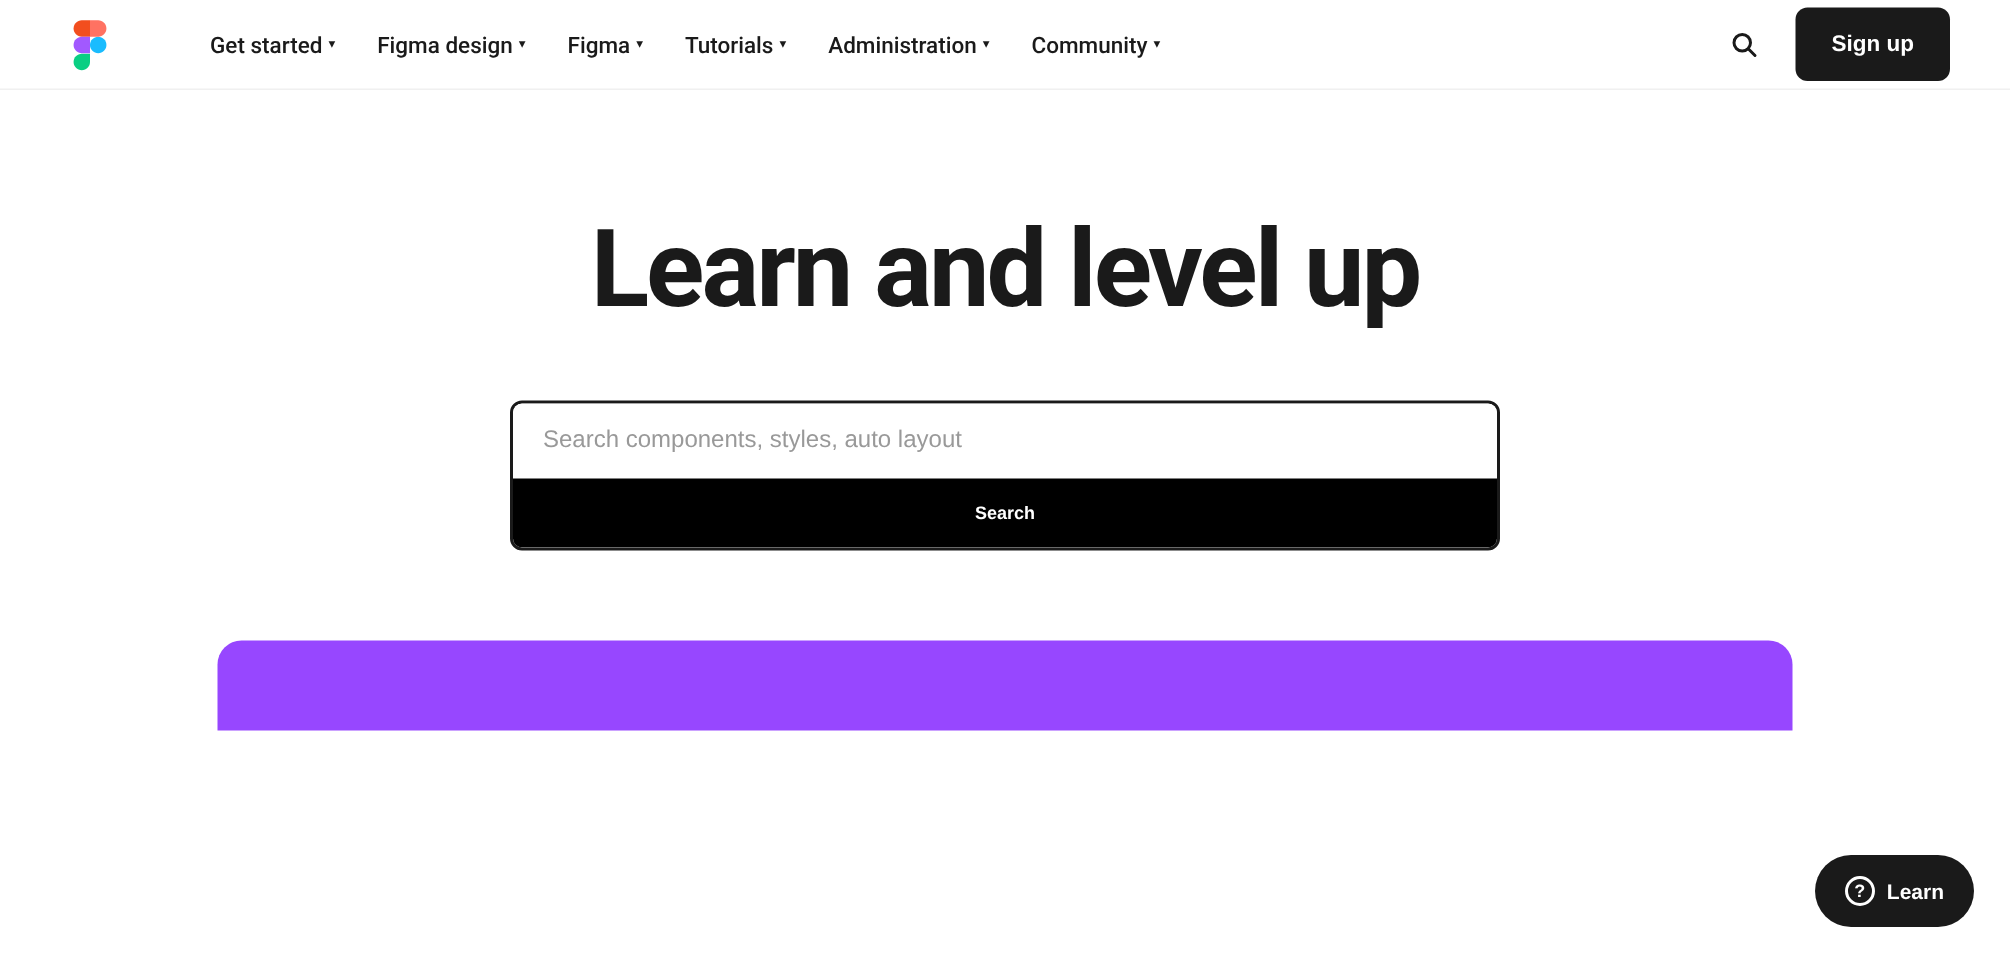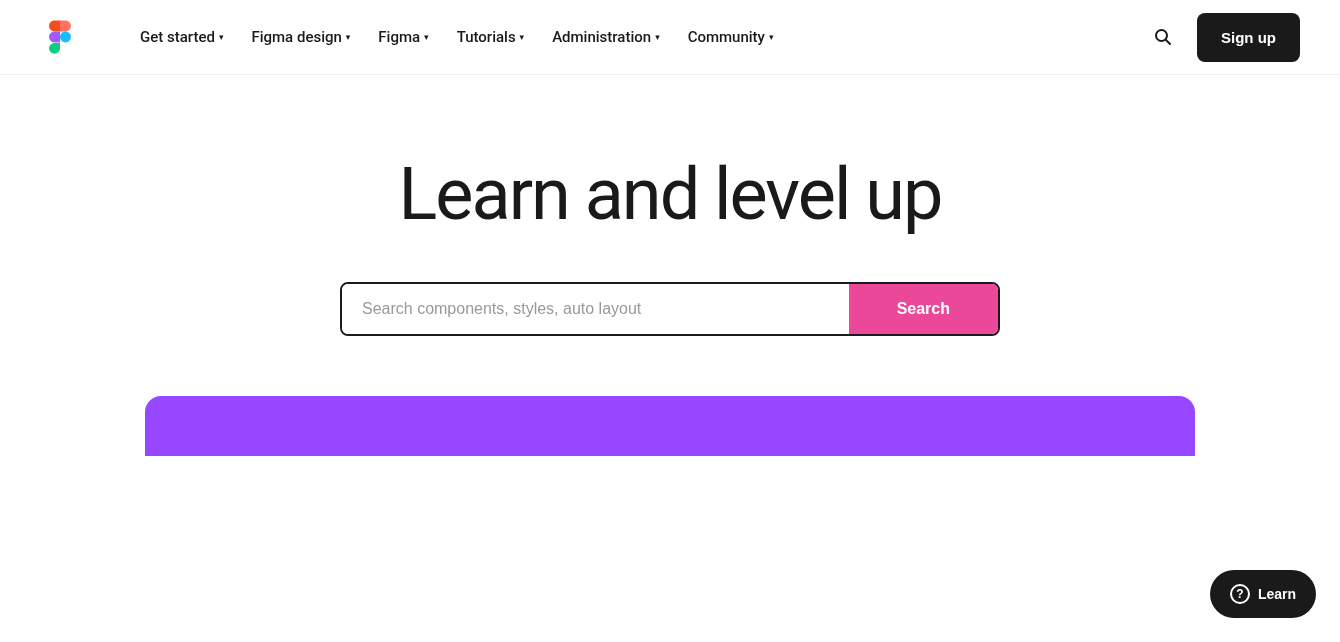--- a/index.html
+++ b/index.html
@@ -14,21 +14,21 @@
       width: 1340px;
       min-height: 642px;
       overflow-x: hidden;
     }
 
     
     .navbar {
       display: flex;
       align-items: center;
       padding: 0 40px;
-      height: 75px;
+      height: 60px;
       border-bottom: 1px solid #f0f0f0;
       position: relative;
       z-index: 10;
       background: #fff;
     }
 
     .logo {
       display: flex;
       align-items: center;
       margin-right: 48px;
@@ -102,55 +102,56 @@
       display: flex;
       flex-direction: column;
       align-items: center;
       justify-content: center;
       padding: 80px 40px 60px;
       text-align: center;
     }
 
     .hero-title {
       font-size: 72px;
-      font-weight: 400;
+      font-weight: 700;
       color: #1a1a1a;
       line-height: 1.1;
       margin-bottom: 48px;
       letter-spacing: -2px;
     }
 
     .search-bar {
       display: flex;
       width: 660px;
       border: 2px solid #1a1a1a;
       border-radius: 8px;
       overflow: hidden;
+      flex-direction: column;
     }
 
     .search-input {
       flex: 1;
       border: none;
       outline: none;
       padding: 16px 20px;
       font-size: 16px;
       color: #666;
       background: #fff;
     }
 
     .search-input::placeholder {
       color: #999;
     }
 
     .search-btn {
-      background: #ec4899;
+      background: #000000;
       color: #ffffff;
       border: none;
       padding: 16px 48px;
-      font-size: 16px;
+      font-size: 12px;
       font-weight: 700;
       cursor: pointer;
       white-space: nowrap;
     }
 
     
     .purple-section {
       background: #9747ff;
       height: 60px;
       margin: 0 145px;

